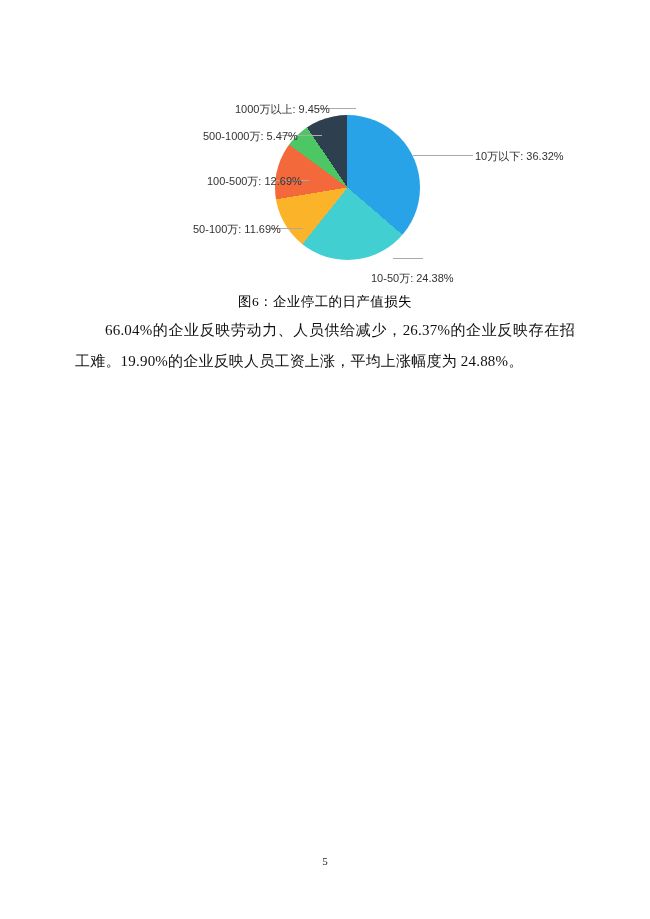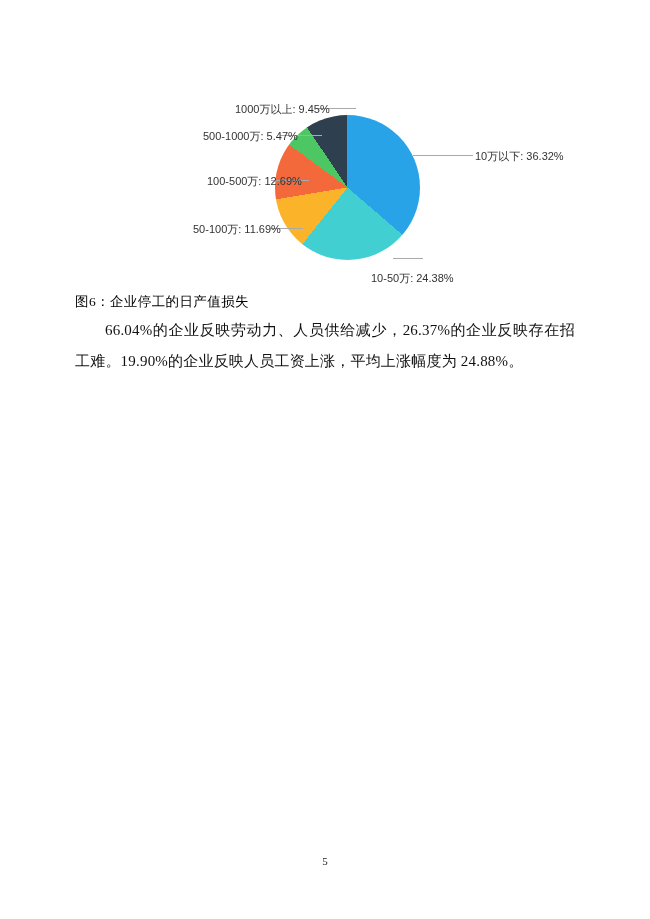--- a/index.html
+++ b/index.html
@@ -57,21 +57,21 @@
   .lbl {
     position: absolute;
     font-family: "Liberation Sans", sans-serif;
     font-size: 11px;
     color: #333;
     white-space: nowrap;
     line-height: 1;
   }
 
   .figcaption {
-    text-align: left;
+    text-align: center;
     font-size: 13.5px;
     font-family: "Liberation Serif", serif;
     margin-top: 8px;
     letter-spacing: 0.4px;
   }
 
   
   .para {
     font-size: 15px;
     line-height: 31px;

